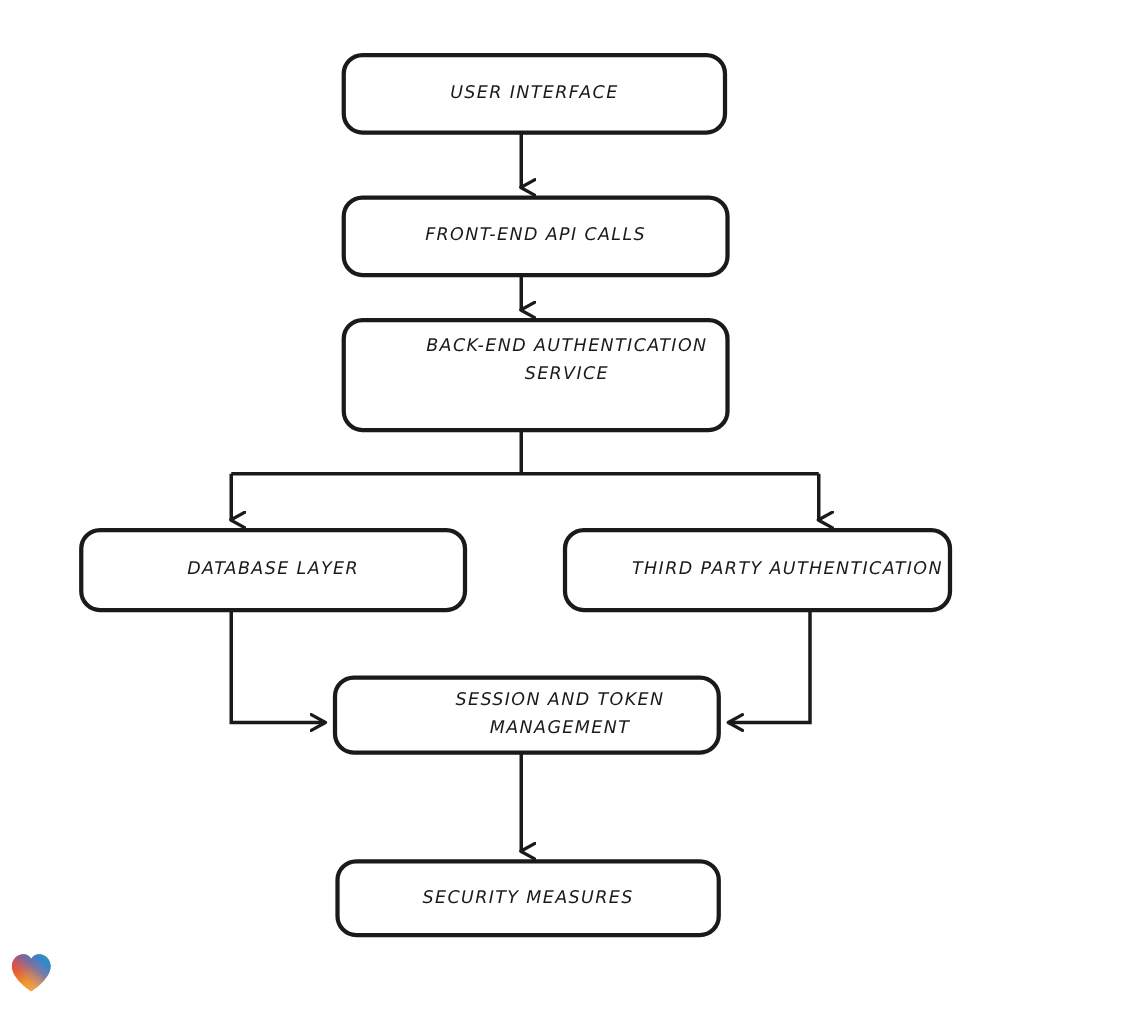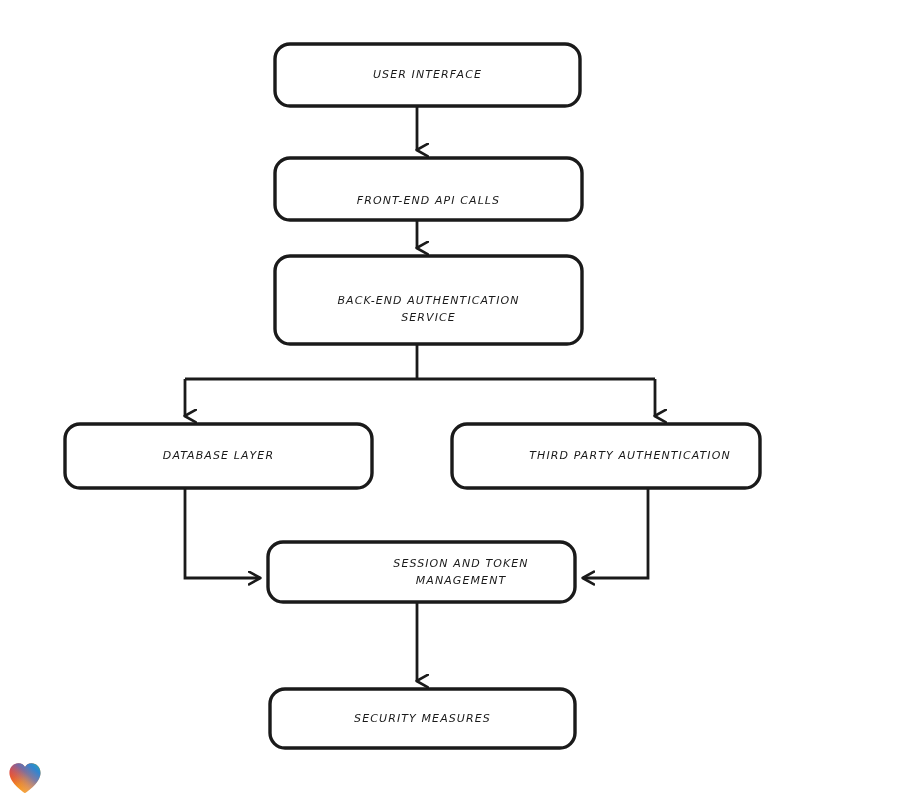--- a/index.html
+++ b/index.html
@@ -26,21 +26,21 @@
 
   .node-label {
     position: absolute;
     display: flex;
     align-items: center;
     justify-content: center;
     text-align: center;
     pointer-events: none;
     color: #1a1a1a;
     font-family: "DejaVu Sans", sans-serif;
-    font-size: 11px;
+    font-size: 14px;
     letter-spacing: 1.1px;
     line-height: 1.55;
     font-style: italic;
     text-transform: uppercase;
     white-space: pre-line;
     font-weight: 500;
   }
 
   .heart-icon {
     position: absolute;
@@ -122,30 +122,30 @@
 
   <path d="M185,488 L185,578 L260,578" fill="none" stroke="#1a1a1a" stroke-width="2.8" stroke-linejoin="miter" marker-end="url(#arrowRight)"></path>
 
   <path d="M648,488 L648,578 L583,578" fill="none" stroke="#1a1a1a" stroke-width="2.8" stroke-linejoin="miter" marker-end="url(#arrowLeft)"></path>
 
   <path d="M417,602 L417,681" fill="none" stroke="#1a1a1a" stroke-width="2.8" marker-end="url(#arrowDown)"></path>
 </svg>
 
 <div class="node-label" style="left:275px; top:44px; width:305px; height:62px;">User Interface</div>
 
-<div class="node-label" style="left:275px; top:158px; width:307px; height:62px;margin-top:12px;">Front-End API Calls</div>
+<div class="node-label" style="left:275px; top:158px; width:307px; height:62px;">Front-End API Calls</div>
 
-<div class="node-label" style="left:275px; top:265px; width:307px; height:88px;">Back-End Authentication
+<div class="node-label" style="left:275px; top:245px; width:307px; height:88px;padding-left:25px;">Back-End Authentication
 Service</div>
 
 <div class="node-label" style="left:65px; top:424px; width:307px; height:64px;font-style:italic;">Database Layer</div>
 
 <div class="node-label" style="left:452px; top:424px; width:356px; height:64px;">Third Party Authentication</div>
 
-<div class="node-label" style="left:268px; top:542px; width:360px; height:60px;margin-left:13px;">Session and Token
+<div class="node-label" style="left:268px; top:542px; width:360px; height:60px;">Session and Token
 Management</div>
 
 <div class="node-label" style="left:270px; top:689px; width:305px; height:59px;">Security Measures</div>
 
 <svg class="heart-icon" viewBox="0 0 32 30" xmlns="http://www.w3.org/2000/svg">
   <path d="M16 29.2 C16 29.2 1.4 20.0 1.4 10.2 C1.4 5.0 5.3 1.2 9.9 1.2 C12.8 1.2 14.9 2.7 16 4.6 C17.1 2.7 19.2 1.2 22.1 1.2 C26.7 1.2 30.6 5.0 30.6 10.2 C30.6 20.0 16 29.2 16 29.2 Z" fill="url(#heartGrad)"></path>
   <path d="M16 29.2 C16 29.2 1.4 20.0 1.4 10.2 C1.4 5.0 5.3 1.2 9.9 1.2 C12.8 1.2 14.9 2.7 16 4.6 C17.1 2.7 19.2 1.2 22.1 1.2 C26.7 1.2 30.6 5.0 30.6 10.2 C30.6 20.0 16 29.2 16 29.2 Z" fill="url(#heartGrad2)"></path>
 </svg>
 
 </body></html>

